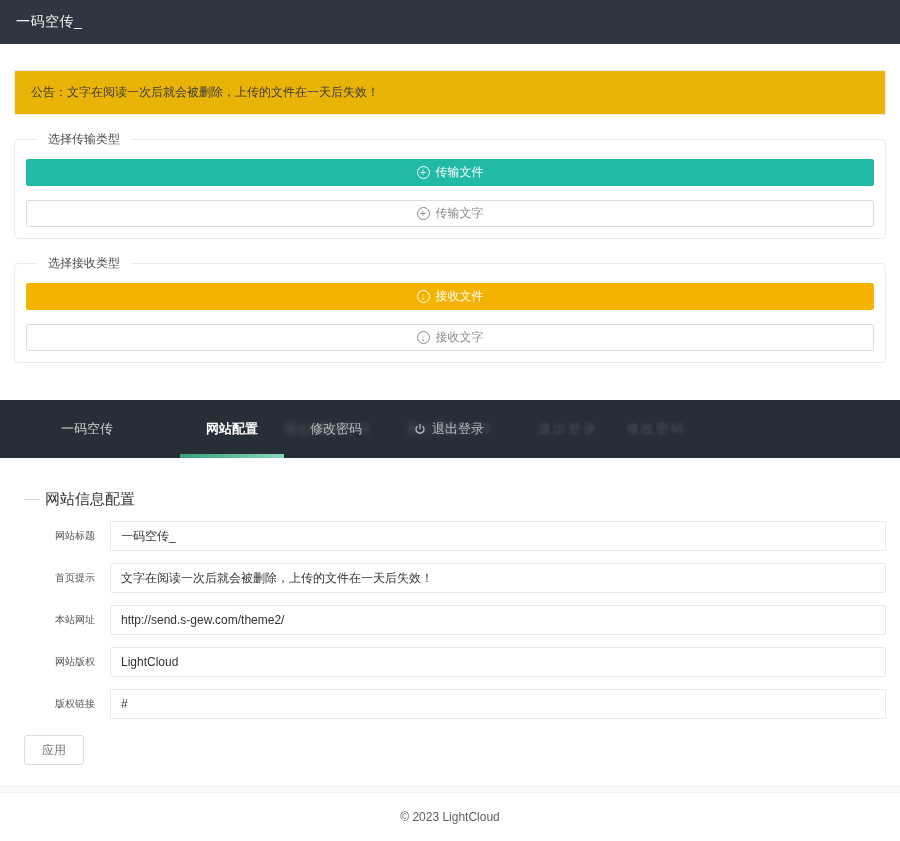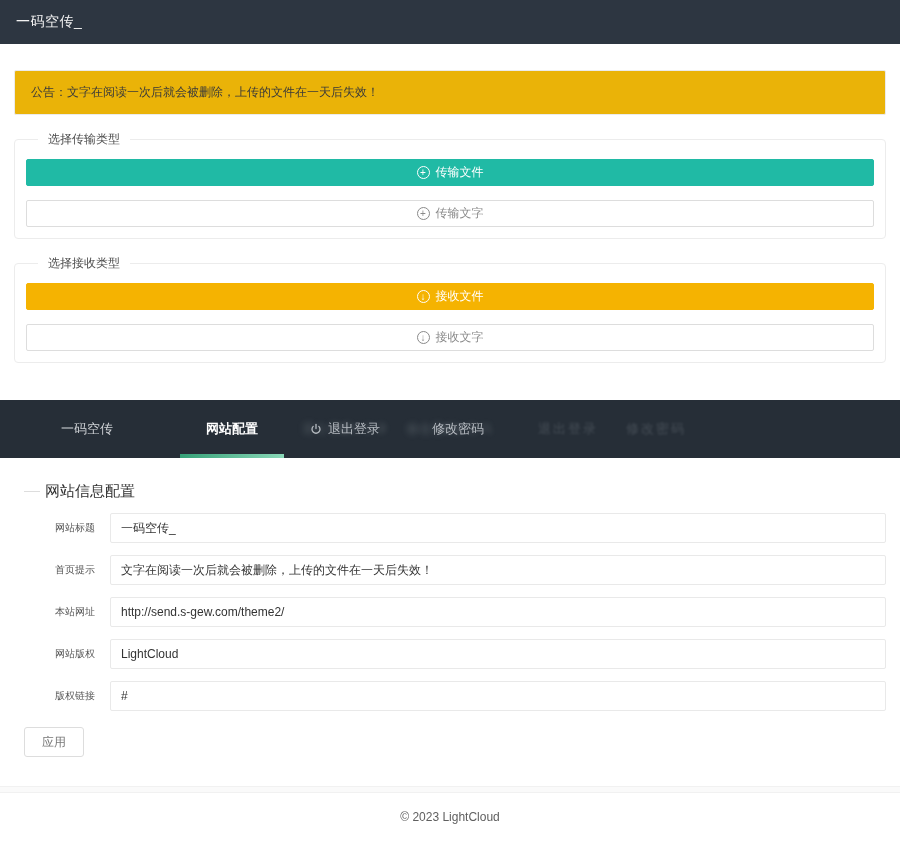--- a/index.html
+++ b/index.html
@@ -34,31 +34,31 @@
     color:#b6bbc1; position:relative; cursor:pointer; }
   .nav2 .tab.active { color:#fff; font-weight:bold; }
   .nav2 .tab.active::after { content:""; position:absolute; left:0; right:0; bottom:0;
     height:4px; background:linear-gradient(90deg,#35a077,#8ad8b8); }
   .nav2 .tab.smear { filter:blur(.5px); text-shadow:-26px 0 6px rgba(190,200,205,.28), 8px 0 5px rgba(190,200,205,.22); }
   .nav2 .ghost { display:flex; align-items:center; font-size:13px; color:#aeb6bd;
     opacity:.22; filter:blur(1.3px); margin-left:28px; letter-spacing:2px; }
   .pwr { width:12px; height:12px; }
 
   
-  .admin { padding:24px 14px 0 24px; }
+  .admin { padding:32px 14px 0 24px; }
   .form-title { font-size:15px; color:#333; display:flex; align-items:center; gap:5px; }
   .form-title::before { content:""; width:16px; height:1px; background:#ddd; margin-left:-24px; padding-left:0; }
   .form-title::before { margin-left:0; }
   .form-row { display:flex; align-items:center; margin-top:12px; padding-left:31px; }
   .form-row:first-of-type { margin-top:9px; }
   .form-row label { width:55px; min-width:55px; font-size:10px; color:#555; }
   .form-row input { flex:1; height:30px; border:1px solid #e9e9e9; border-radius:2px;
     padding:0 10px; font-size:12px; color:#333; outline:none; background:#fff;
     font-family:"Liberation Sans","DejaVu Sans",sans-serif; }
-  .apply-btn { margin:16px 0 12px 0; height:30px; padding:0 17px; background:#fff;
+  .apply-btn { margin:16px 0 4px 0; height:30px; padding:0 17px; background:#fff;
     border:1px solid #ddd; border-radius:3px; color:#777; font-size:12px; cursor:pointer;
     font-family:"Liberation Sans","DejaVu Sans",sans-serif; }
 
   
   .footer-band { margin-top:17px; height:7px; background:#fafafa;
     border-top:1px solid #f1f1f1; border-bottom:1px solid #f1f1f1; }
   .footer-text { text-align:center; margin-top:17px; font-size:12px; color:#5f5f5f; }
 </style>
 </head>
 <body>
@@ -94,28 +94,28 @@
     <span>接收文字</span>
   </div>
 </fieldset>
 
 <div class="nav2">
   <span class="brand2">一码空传</span>
   <span class="tab active">
     <span>网站配置</span>
   </span>
   <span class="tab smear">
+    <span>修改密码</span>
+  </span>
+  <span class="tab smear">
     <svg class="pwr" viewBox="0 0 24 24" fill="none" stroke="currentColor" stroke-width="2.6" stroke-linecap="round">
       <path d="M12 3v8"></path>
         <path d="M6.4 6.8a8 8 0 1 0 11.2 0"></path>
     </svg>
     <span>退出登录</span>
-  </span>
-  <span class="tab smear">
-    <span>修改密码</span>
   </span>
   <span class="ghost">退出登录</span>
   <span class="ghost">修改密码</span>
 </div>
 
 <div class="admin">
   <div class="form-title">
     <span>网站信息配置</span>
   </div>
 

